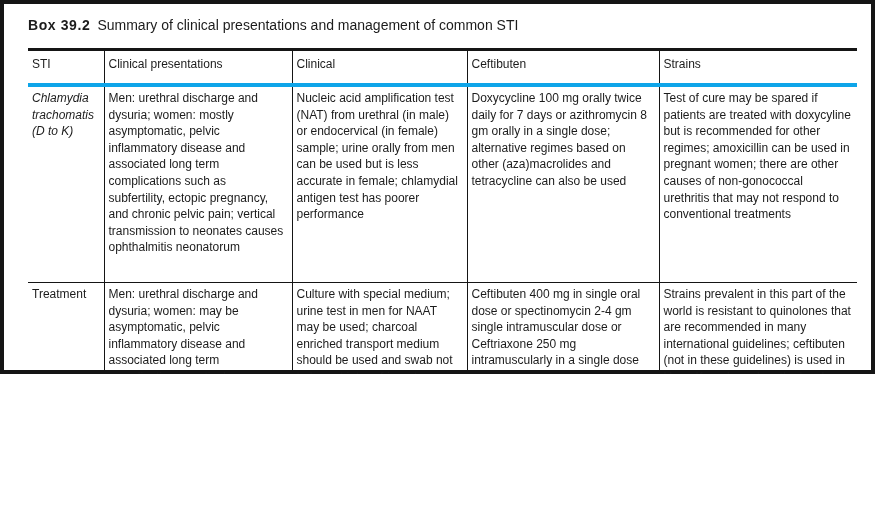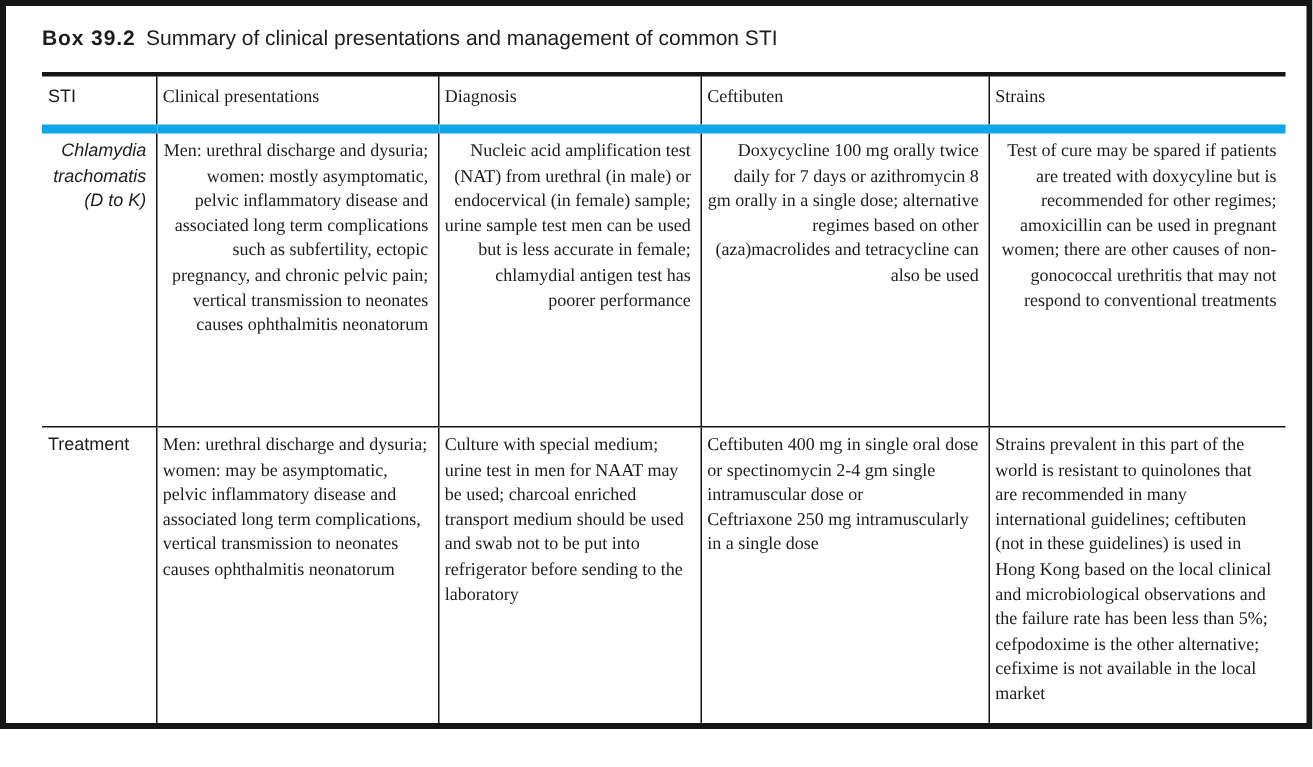--- a/index.html
+++ b/index.html
@@ -5,21 +5,21 @@
   html, body {
     margin: 0;
     padding: 0;
     background: #ffffff;
     font-family: "Liberation Sans", sans-serif;
     color: #1c1c1c;
   }
   .page {
     position: relative;
     width: 875px;
-    height: 486px;
+    height: 374px;
     box-sizing: border-box;
     border: 4px solid #151515;
     background: #ffffff;
     padding: 9px 16px 0 20px;
   }
   .box-title {
     margin: 3px 0 14px 4px;
     font-size: 14px;
     line-height: 18px;
     white-space: nowrap;
@@ -46,30 +46,30 @@
   .sti-table th, .sti-table td {
     font-size: 12px;
     font-weight: normal;
     line-height: 16.6px;
     text-align: left;
     vertical-align: top;
     padding: 3px 6px 4px 4px;
     white-space: pre-wrap;
     overflow: hidden;
   }
-  .sti-table th { border-bottom: 6px solid #0ea5e9; height: 23px; padding-top: 5px; }
-  .sti-table th + th, .sti-table td.sep { border-left: 1.5px solid #151515; font-family: Liberation Serif, serif; }
+  .sti-table th { border-bottom: 4px solid #0ea5e9; height: 23px; padding-top: 5px; }
+  .sti-table th + th, .sti-table td.sep { border-left: 1.5px solid #151515; }
 
   tr.section-row td {
     border-bottom: 2px solid #151515;
     height: 14px;
     padding-top: 2px;
     padding-bottom: 2px;
   }
-  tr.data-row-1 td { border-bottom: 1.3px solid #151515; height: 188px; text-align: right; }
+  tr.data-row-1 td { border-bottom: 1.3px solid #151515; height: 188px; }
   tr.data-row-2 td { height: 198px; }
   td.italic { font-style: italic; }
 </style>
 </head>
 <body>
 
 <div class="page">
 
   <div class="box-title">
     <span class="box-label">Box 39.2</span><span>Summary of clinical presentations and management of common STI</span>
@@ -80,31 +80,31 @@
       <col class="c-sti">
         <col class="c-clinical">
         <col class="c-diagnosis">
         <col class="c-treatment">
         <col class="c-remarks">
     </colgroup>
     <thead>
       <tr>
         <th>STI</th>
         <th>Clinical presentations</th>
-        <th>Diagnosis</th>
+        <th>Clinical</th>
         <th>Ceftibuten</th>
         <th>Strains</th>
       </tr>
     </thead>
     <tbody>
       <tr class="data-row-1">
         <td class="italic">Chlamydia trachomatis
 (D to K)</td>
         <td class="sep">Men: urethral discharge and dysuria; women: mostly asymptomatic, pelvic inflammatory disease and associated long term complications such as subfertility, ectopic pregnancy, and chronic pelvic pain; vertical transmission to neonates causes ophthalmitis neonatorum</td>
-        <td class="sep">Nucleic acid amplification test (NAT) from urethral (in male) or endocervical (in female) sample; urine sample test men can be used but is less accurate in female; chlamydial antigen test has poorer performance</td>
+        <td class="sep">Nucleic acid amplification test (NAT) from urethral (in male) or endocervical (in female) sample; urine orally from men can be used but is less accurate in female; chlamydial antigen test has poorer performance</td>
         <td class="sep">Doxycycline 100 mg orally twice daily for 7 days or azithromycin 8 gm orally in a single dose; alternative regimes based on other (aza)macrolides and tetracycline can also be used</td>
         <td class="sep">Test of cure may be spared if patients are treated with doxycyline but is recommended for other regimes; amoxicillin can be used in pregnant women; there are other causes of non-gonococcal urethritis that may not respond to conventional treatments</td>
       </tr>
       <tr class="data-row-2">
         <td>Treatment</td>
         <td class="sep">Men: urethral discharge and dysuria; women: may be asymptomatic, pelvic inflammatory disease and associated long term complications, vertical transmission to neonates causes ophthalmitis neonatorum</td>
         <td class="sep">Culture with special medium; urine test in men for NAAT may be used; charcoal enriched transport medium should be used and swab not to be put into refrigerator before sending to the laboratory</td>
         <td class="sep">Ceftibuten 400 mg in single oral dose or spectinomycin 2-4 gm single intramuscular dose or
 Ceftriaxone 250 mg intramuscularly in a single dose</td>
         <td class="sep">Strains prevalent in this part of the world is resistant to quinolones that are recommended in many international guidelines; ceftibuten (not in these guidelines) is used in Hong Kong based on the local clinical and microbiological observations and the failure rate has been less than 5%; cefpodoxime is the other alternative; cefixime is not available in the local market</td>

